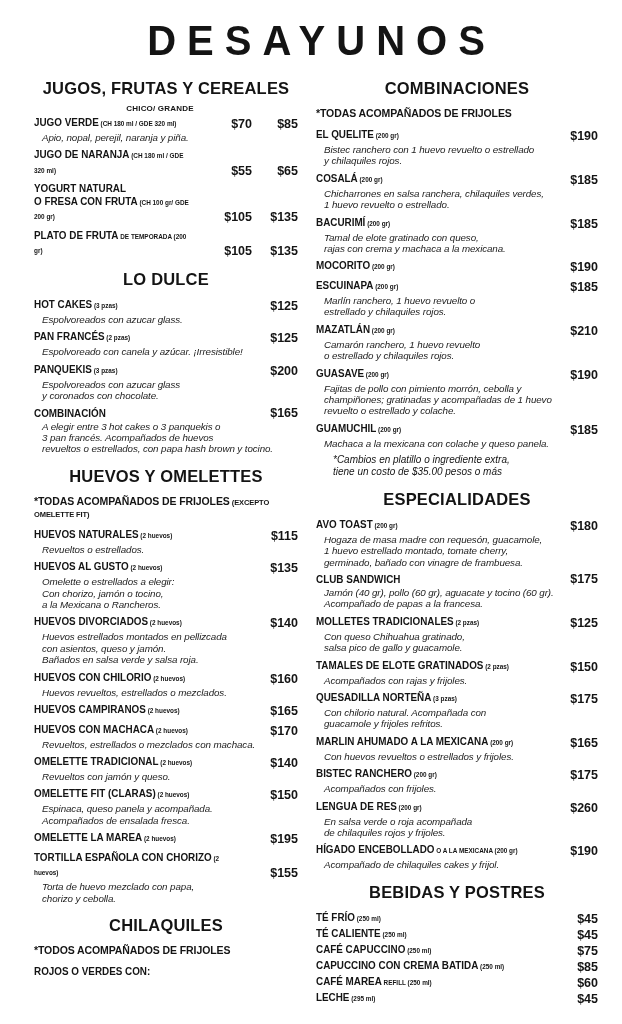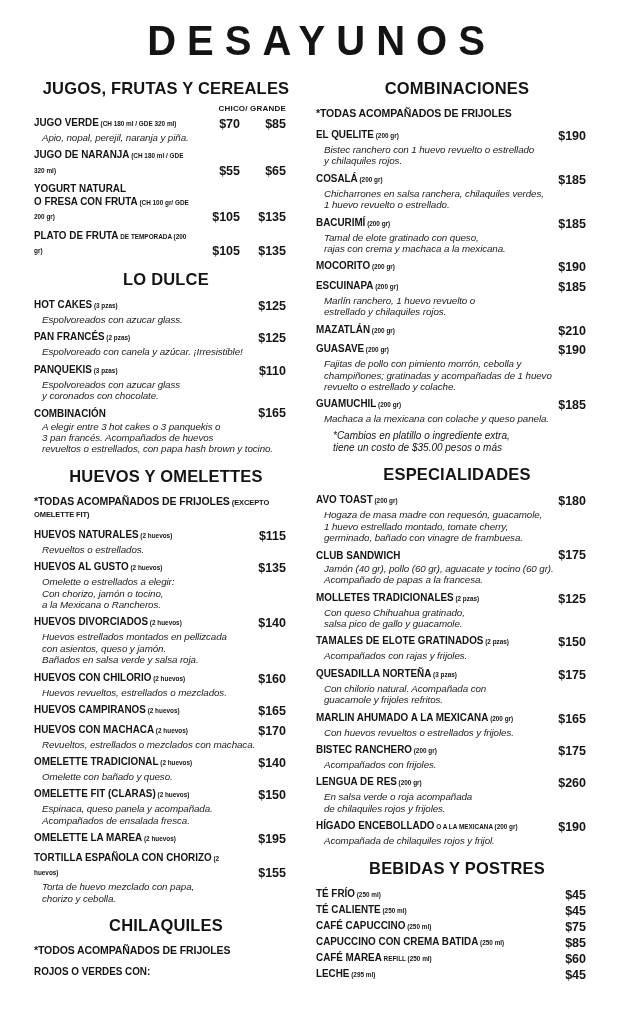--- a/index.html
+++ b/index.html
@@ -20,33 +20,33 @@
   .col-right{flex:1;min-width:0;}
   .section-heading{
     font-size:17px;font-weight:bold;text-align:center;letter-spacing:0.2px;
     margin:12px 0 8px;transform:scaleX(0.97);transform-origin:center;
     white-space:nowrap;
   }
   .menu-section:first-child .section-heading{margin-top:2px;}
   .section-note{font-weight:bold;font-size:10.5px;margin:0 0 9px;letter-spacing:-0.1px;}
   .note-suffix{font-size:7.5px;}
   .price-header{
-    font-size:8px;font-weight:bold;text-align:right;
+    font-size:8px;font-weight:bold;text-align:center;
     margin:-3px 0 3px;padding-right:12px;letter-spacing:0.2px;
   }
   .menu-item{margin-bottom:5px;}
   .menu-item.compact{margin-bottom:1.5px;}
   .item-row{position:relative;padding-right:52px;line-height:12.5px;}
   .two-price .item-row{padding-right:96px;}
   .item-name{
     font-weight:bold;font-size:10.5px;white-space:pre-line;
     transform:scaleX(0.94);transform-origin:left bottom;letter-spacing:0;
   }
   .item-size{font-size:6.8px;font-weight:bold;font-style:normal;}
-  .item-prices{position:absolute;right:12px;bottom:0;display:flex;}
+  .item-prices{position:absolute;right:0;bottom:0;display:flex;}
   .price-cell{
     display:inline-block;width:46px;text-align:right;
     font-weight:bold;font-size:12.5px;line-height:12.5px;white-space:nowrap;
   }
   .item-desc{
     font-style:italic;font-size:9.8px;line-height:11.4px;
     white-space:pre-line;margin-top:1.5px;color:#1c1c1c;letter-spacing:-0.1px;margin-left:8px;
   }
   .section-footnote{
     font-style:italic;font-size:10px;line-height:11.8px;
@@ -119,21 +119,21 @@
               <div class="item-prices">
                 <span class="price-cell">$125</span>
               </div>
             </div>
             <div class="item-desc">Espolvoreado con canela y azúcar. ¡Irresistible!</div>
           </div>
           <div class="menu-item">
             <div class="item-row">
               <div class="item-name"><span class="name-text">PANQUEKIS</span><span class="item-size"> (3 pzas)</span></div>
               <div class="item-prices">
-                <span class="price-cell">$110</span>
+                <span class="price-cell">$200</span>
               </div>
             </div>
             <div class="item-desc">Espolvoreados con azucar glass
 y coronados con chocolate.</div>
           </div>
           <div class="menu-item">
             <div class="item-row">
               <div class="item-name"><span class="name-text">COMBINACIÓN</span></div>
               <div class="item-prices">
                 <span class="price-cell">$165</span>
@@ -204,21 +204,21 @@
             </div>
             <div class="item-desc">Revueltos, estrellados o mezclados con machaca.</div>
           </div>
           <div class="menu-item">
             <div class="item-row">
               <div class="item-name"><span class="name-text">OMELETTE TRADICIONAL</span><span class="item-size"> (2 huevos)</span></div>
               <div class="item-prices">
                 <span class="price-cell">$140</span>
               </div>
             </div>
-            <div class="item-desc">Omelette con bañado y queso.</div>
+            <div class="item-desc">Revueltos con jamón y queso.</div>
           </div>
           <div class="menu-item">
             <div class="item-row">
               <div class="item-name"><span class="name-text">OMELETTE FIT (CLARAS)</span><span class="item-size"> (2 huevos)</span></div>
               <div class="item-prices">
                 <span class="price-cell">$150</span>
               </div>
             </div>
             <div class="item-desc">Espinaca, queso panela y acompañada.
 Acompañados de ensalada fresca.</div>
@@ -304,20 +304,22 @@
             <div class="item-desc">Marlín ranchero, 1 huevo revuelto o
 estrellado y chilaquiles rojos.</div>
           </div>
           <div class="menu-item">
             <div class="item-row">
               <div class="item-name"><span class="name-text">MAZATLÁN</span><span class="item-size"> (200 gr)</span></div>
               <div class="item-prices">
                 <span class="price-cell">$210</span>
               </div>
             </div>
+            <div class="item-desc">Camarón ranchero, 1 huevo revuelto
+o estrellado y chilaquiles rojos.</div>
           </div>
           <div class="menu-item">
             <div class="item-row">
               <div class="item-name"><span class="name-text">GUASAVE</span><span class="item-size"> (200 gr)</span></div>
               <div class="item-prices">
                 <span class="price-cell">$190</span>
               </div>
             </div>
             <div class="item-desc">Fajitas de pollo con pimiento morrón, cebolla y
 champiñones; gratinadas y acompañadas de 1 huevo
@@ -415,21 +417,21 @@
             <div class="item-desc">En salsa verde o roja acompañada
 de chilaquiles rojos y frijoles.</div>
           </div>
           <div class="menu-item">
             <div class="item-row">
               <div class="item-name"><span class="name-text">HÍGADO ENCEBOLLADO</span><span class="item-size"> O A LA MEXICANA (200 gr)</span></div>
               <div class="item-prices">
                 <span class="price-cell">$190</span>
               </div>
             </div>
-            <div class="item-desc">Acompañada de chilaquiles rojos y frijol.</div>
+            <div class="item-desc">Acompañado de chilaquiles cakes y frijol.</div>
           </div>
         </section>
         <section class="menu-section">
           <div class="section-heading">BEBIDAS Y POSTRES</div>
           <div class="menu-item compact">
             <div class="item-row">
               <div class="item-name"><span class="name-text">TÉ FRÍO</span><span class="item-size"> (250 ml)</span></div>
               <div class="item-prices">
                 <span class="price-cell">$45</span>
               </div>

